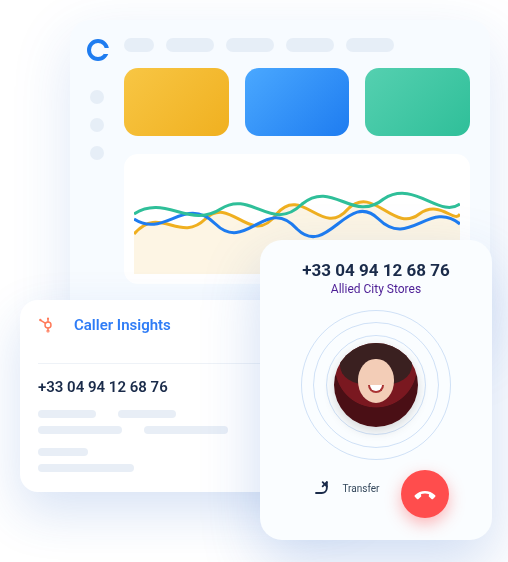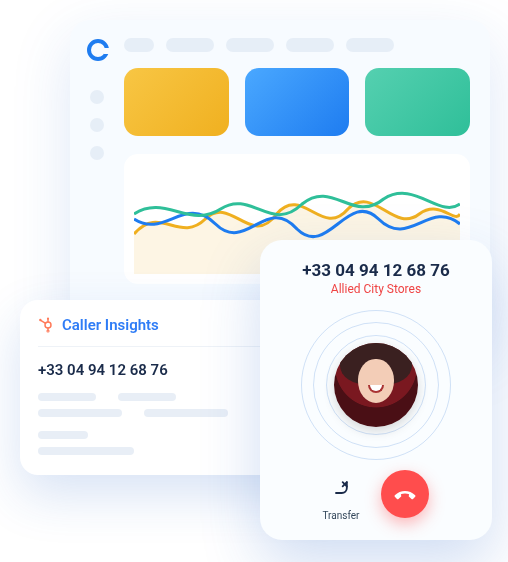--- a/index.html
+++ b/index.html
@@ -94,22 +94,22 @@
     left: 20px;
     width: 335px;
     background: #fff;
     border-radius: 18px;
     box-shadow: 0 20px 50px rgba(40,100,200,0.18);
     padding: 16px 18px 20px;
   }
   .insights-header {
     display: flex;
     align-items: center;
-    gap: 8px;
-    padding-bottom: 12px;
+    gap: 20px;
+    padding-bottom: 29px;
     border-bottom: 1px solid #eef2f7;
     margin-bottom: 14px;
   }
   .insights-header .title {
     color: #2e7cf6;
     font-weight: 600;
     font-size: 15px;
     flex: 1;
   }
   .insights-header .close {
@@ -173,21 +173,21 @@
     align-items: center;
   }
   .call-phone {
     font-size: 17px;
     font-weight: 700;
     color: #1a2b4a;
     margin-bottom: 2px;
   }
   .call-company {
     font-size: 12px;
-    color: #ef4444;
+    color: #4c1d95;
     margin-bottom: 14px;
   }
   .avatar-wrap {
     position: relative;
     width: 150px;
     height: 150px;
     display:flex;
     align-items:center;
     justify-content:center;
     margin-bottom: 10px;
@@ -237,21 +237,21 @@
   }
   .call-actions {
     display: flex;
     align-items: flex-start;
     justify-content: center;
     gap: 22px;
     width: 100%;
   }
   .action {
     display:flex;
-    flex-direction:column;
+    flex-direction:row;
     align-items:center;
     gap:4px;
   }
   .action .label {
     font-size: 10px;
     color:#33475b;
   }
   .iconbtn {
     width: 36px;
     height: 36px;

